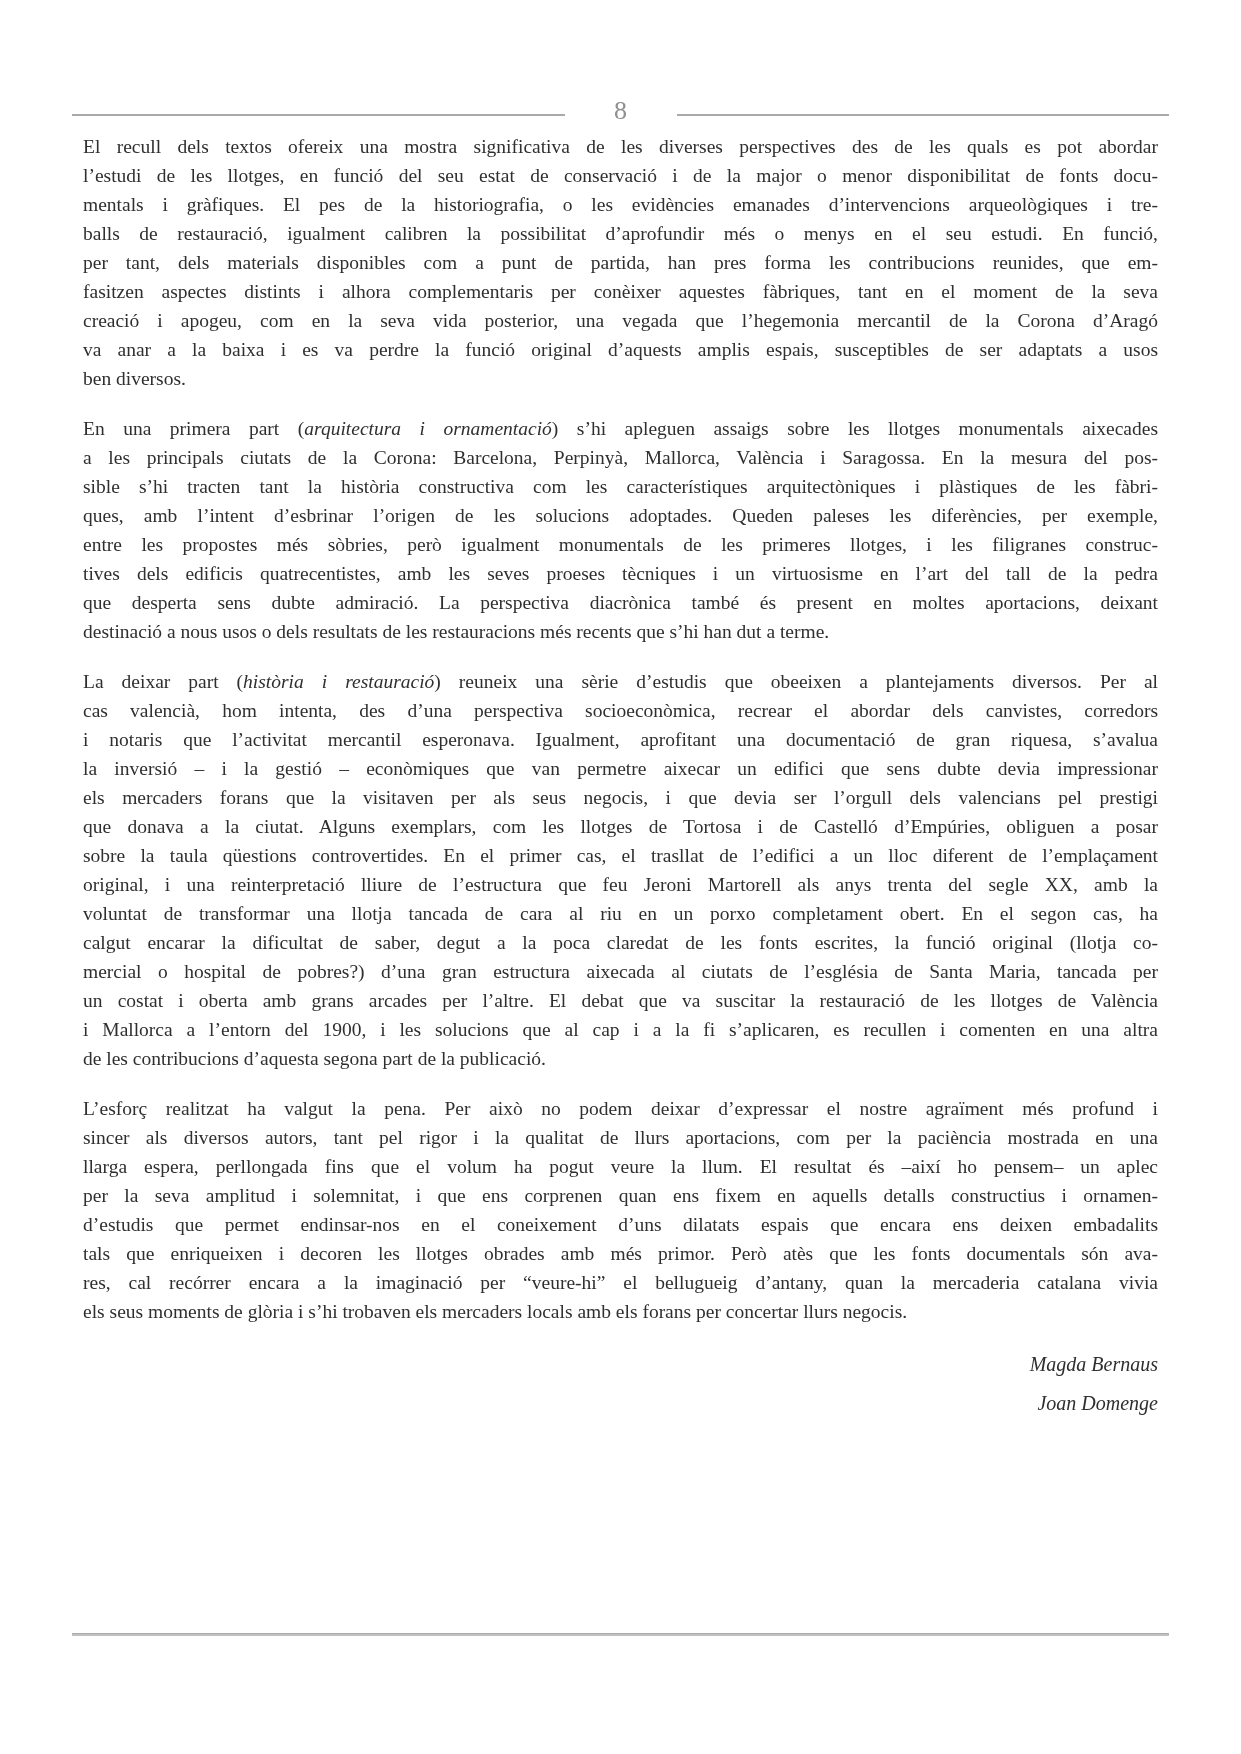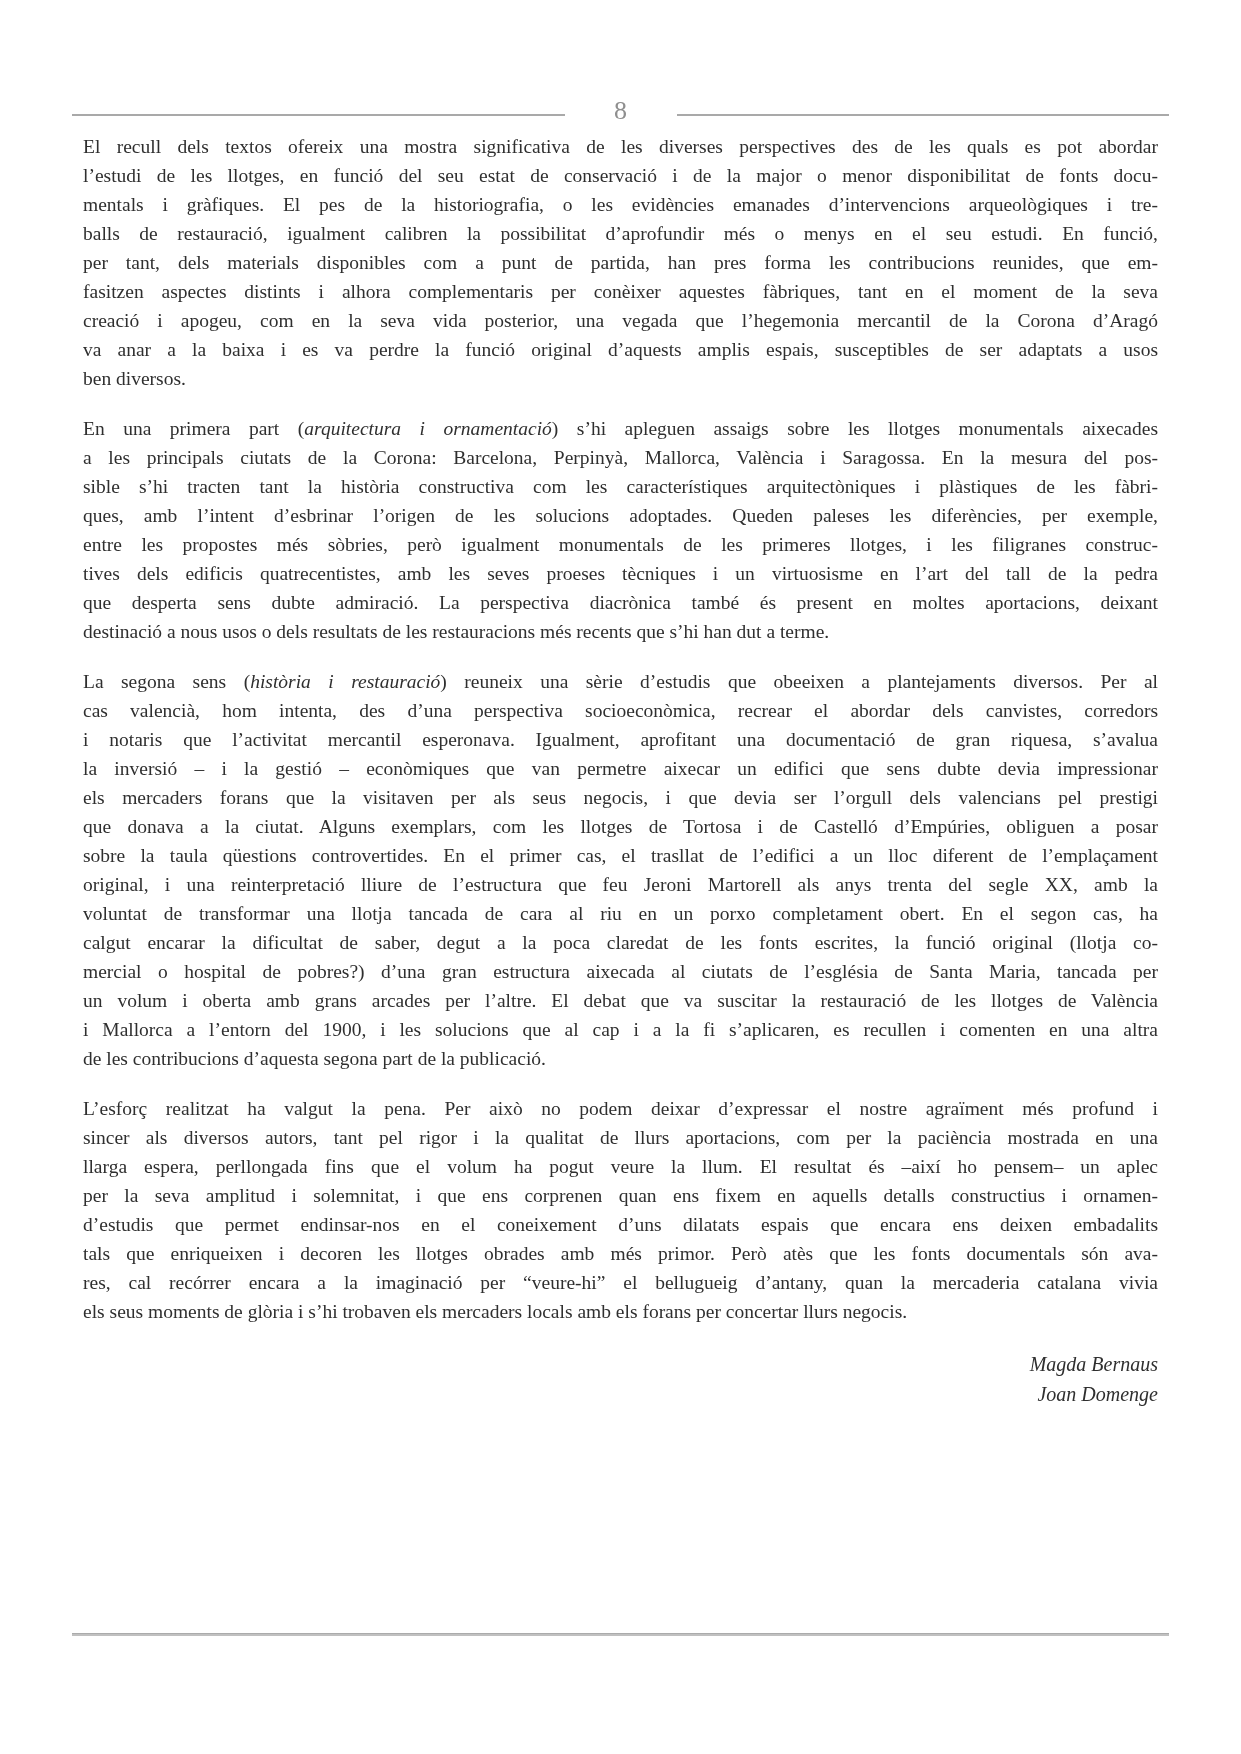--- a/index.html
+++ b/index.html
@@ -52,21 +52,21 @@
   }
   .line.last { text-align-last: left; }
   .signatures {
     margin-top: 24px;
     text-align: right;
   }
   .signature {
     font-style: italic;
     font-size: 20px;
     line-height: 29px;
-    margin-top: 1px;
+    margin-top: 10px;
   }
   .bottom-rule {
     position: absolute;
     top: 1633px;
     left: 72px;
     right: 72px;
     height: 2px;
     background: #c0c0c0;
     border-top: 1px solid #ababab;
   }
@@ -99,32 +99,32 @@
           <div class="line"><span>En una primera part (</span><i>arquitectura i ornamentació</i><span>) s’hi apleguen assaigs sobre les llotges monumentals aixecades</span></div>
           <div class="line"><span>a les principals ciutats de la Corona: Barcelona, Perpinyà, Mallorca, València i Saragossa. En la mesura del pos-</span></div>
           <div class="line"><span>sible s’hi tracten tant la història constructiva com les característiques arquitectòniques i plàstiques de les fàbri-</span></div>
           <div class="line"><span>ques, amb l’intent d’esbrinar l’origen de les solucions adoptades. Queden paleses les diferències, per exemple,</span></div>
           <div class="line"><span>entre les propostes més sòbries, però igualment monumentals de les primeres llotges, i les filigranes construc-</span></div>
           <div class="line"><span>tives dels edificis quatrecentistes, amb les seves proeses tècniques i un virtuosisme en l’art del tall de la pedra</span></div>
           <div class="line"><span>que desperta sens dubte admiració. La perspectiva diacrònica també és present en moltes aportacions, deixant</span></div>
           <div class="line last"><span>destinació a nous usos o dels resultats de les restauracions més recents que s’hi han dut a terme.</span></div>
         </div>
         <div class="paragraph">
-          <div class="line"><span>La segona sens (</span><i>història i restauració</i><span>) reuneix una sèrie d’estudis que obeeixen a plantejaments diversos. Per al</span></div>
+          <div class="line"><span>La deixar part (</span><i>història i restauració</i><span>) reuneix una sèrie d’estudis que obeeixen a plantejaments diversos. Per al</span></div>
           <div class="line"><span>cas valencià, hom intenta, des d’una perspectiva socioeconòmica, recrear el abordar dels canvistes, corredors</span></div>
           <div class="line"><span>i notaris que l’activitat mercantil esperonava. Igualment, aprofitant una documentació de gran riquesa, s’avalua</span></div>
           <div class="line"><span>la inversió – i la gestió – econòmiques que van permetre aixecar un edifici que sens dubte devia impressionar</span></div>
           <div class="line"><span>els mercaders forans que la visitaven per als seus negocis, i que devia ser l’orgull dels valencians pel prestigi</span></div>
           <div class="line"><span>que donava a la ciutat. Alguns exemplars, com les llotges de Tortosa i de Castelló d’Empúries, obliguen a posar</span></div>
           <div class="line"><span>sobre la taula qüestions controvertides. En el primer cas, el trasllat de l’edifici a un lloc diferent de l’emplaçament</span></div>
           <div class="line"><span>original, i una reinterpretació lliure de l’estructura que feu Jeroni Martorell als anys trenta del segle XX, amb la</span></div>
           <div class="line"><span>voluntat de transformar una llotja tancada de cara al riu en un porxo completament obert. En el segon cas, ha</span></div>
           <div class="line"><span>calgut encarar la dificultat de saber, degut a la poca claredat de les fonts escrites, la funció original (llotja co-</span></div>
           <div class="line"><span>mercial o hospital de pobres?) d’una gran estructura aixecada al ciutats de l’església de Santa Maria, tancada per</span></div>
-          <div class="line"><span>un volum i oberta amb grans arcades per l’altre. El debat que va suscitar la restauració de les llotges de València</span></div>
+          <div class="line"><span>un costat i oberta amb grans arcades per l’altre. El debat que va suscitar la restauració de les llotges de València</span></div>
           <div class="line"><span>i Mallorca a l’entorn del 1900, i les solucions que al cap i a la fi s’aplicaren, es recullen i comenten en una altra</span></div>
           <div class="line last"><span>de les contribucions d’aquesta segona part de la publicació.</span></div>
         </div>
         <div class="paragraph">
           <div class="line"><span>L’esforç realitzat ha valgut la pena. Per això no podem deixar d’expressar el nostre agraïment més profund i</span></div>
           <div class="line"><span>sincer als diversos autors, tant pel rigor i la qualitat de llurs aportacions, com per la paciència mostrada en una</span></div>
           <div class="line"><span>llarga espera, perllongada fins que el volum ha pogut veure la llum. El resultat és –així ho pensem– un aplec</span></div>
           <div class="line"><span>per la seva amplitud i solemnitat, i que ens corprenen quan ens fixem en aquells detalls constructius i ornamen-</span></div>
           <div class="line"><span>d’estudis que permet endinsar-nos en el coneixement d’uns dilatats espais que encara ens deixen embadalits</span></div>
           <div class="line"><span>tals que enriqueixen i decoren les llotges obrades amb més primor. Però atès que les fonts documentals són ava-</span></div>

